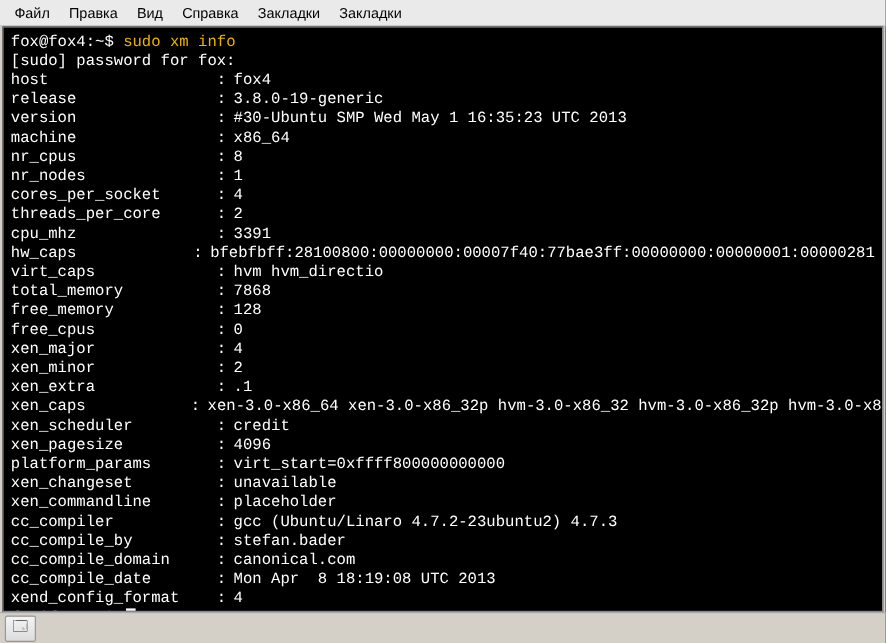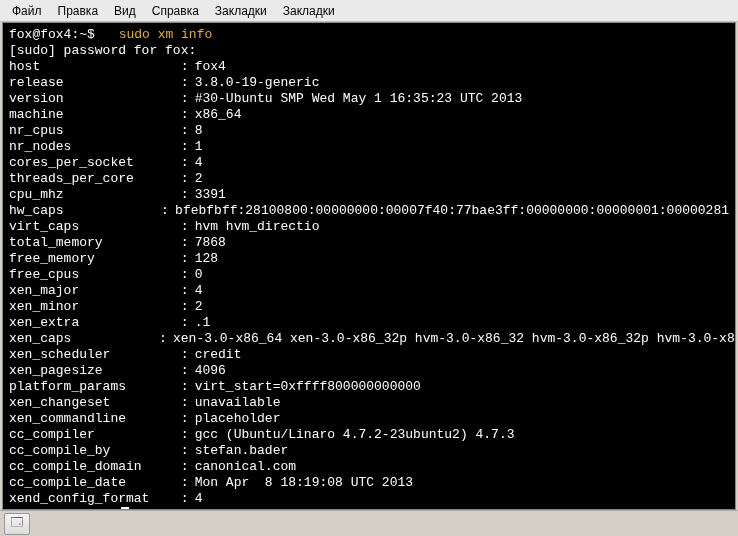--- a/index.html
+++ b/index.html
@@ -32,21 +32,21 @@
     color: #fff;
     font-family: "Courier New", monospace;
     font-size: 13px;
     line-height: 16px;
     padding: 4px 6px;
     overflow: hidden;
     white-space: pre;
     border: 1px solid #888;
     margin: 0 2px;
   }
-  .prompt-line { display: flex; gap: 16px; }
+  .prompt-line { display: flex; }
   .prompt-user { color: #fff; }
   .cmd { color: #eab308; }
   .kv-row { display: flex; }
   .kv-key { display: inline-block; min-width: 150px; }
   .kv-sep { display: inline-block; width: 14px; }
   .kv-val { display: inline-block; }
   .cursor {
     display: inline-block;
     width: 8px;
     height: 14px;

